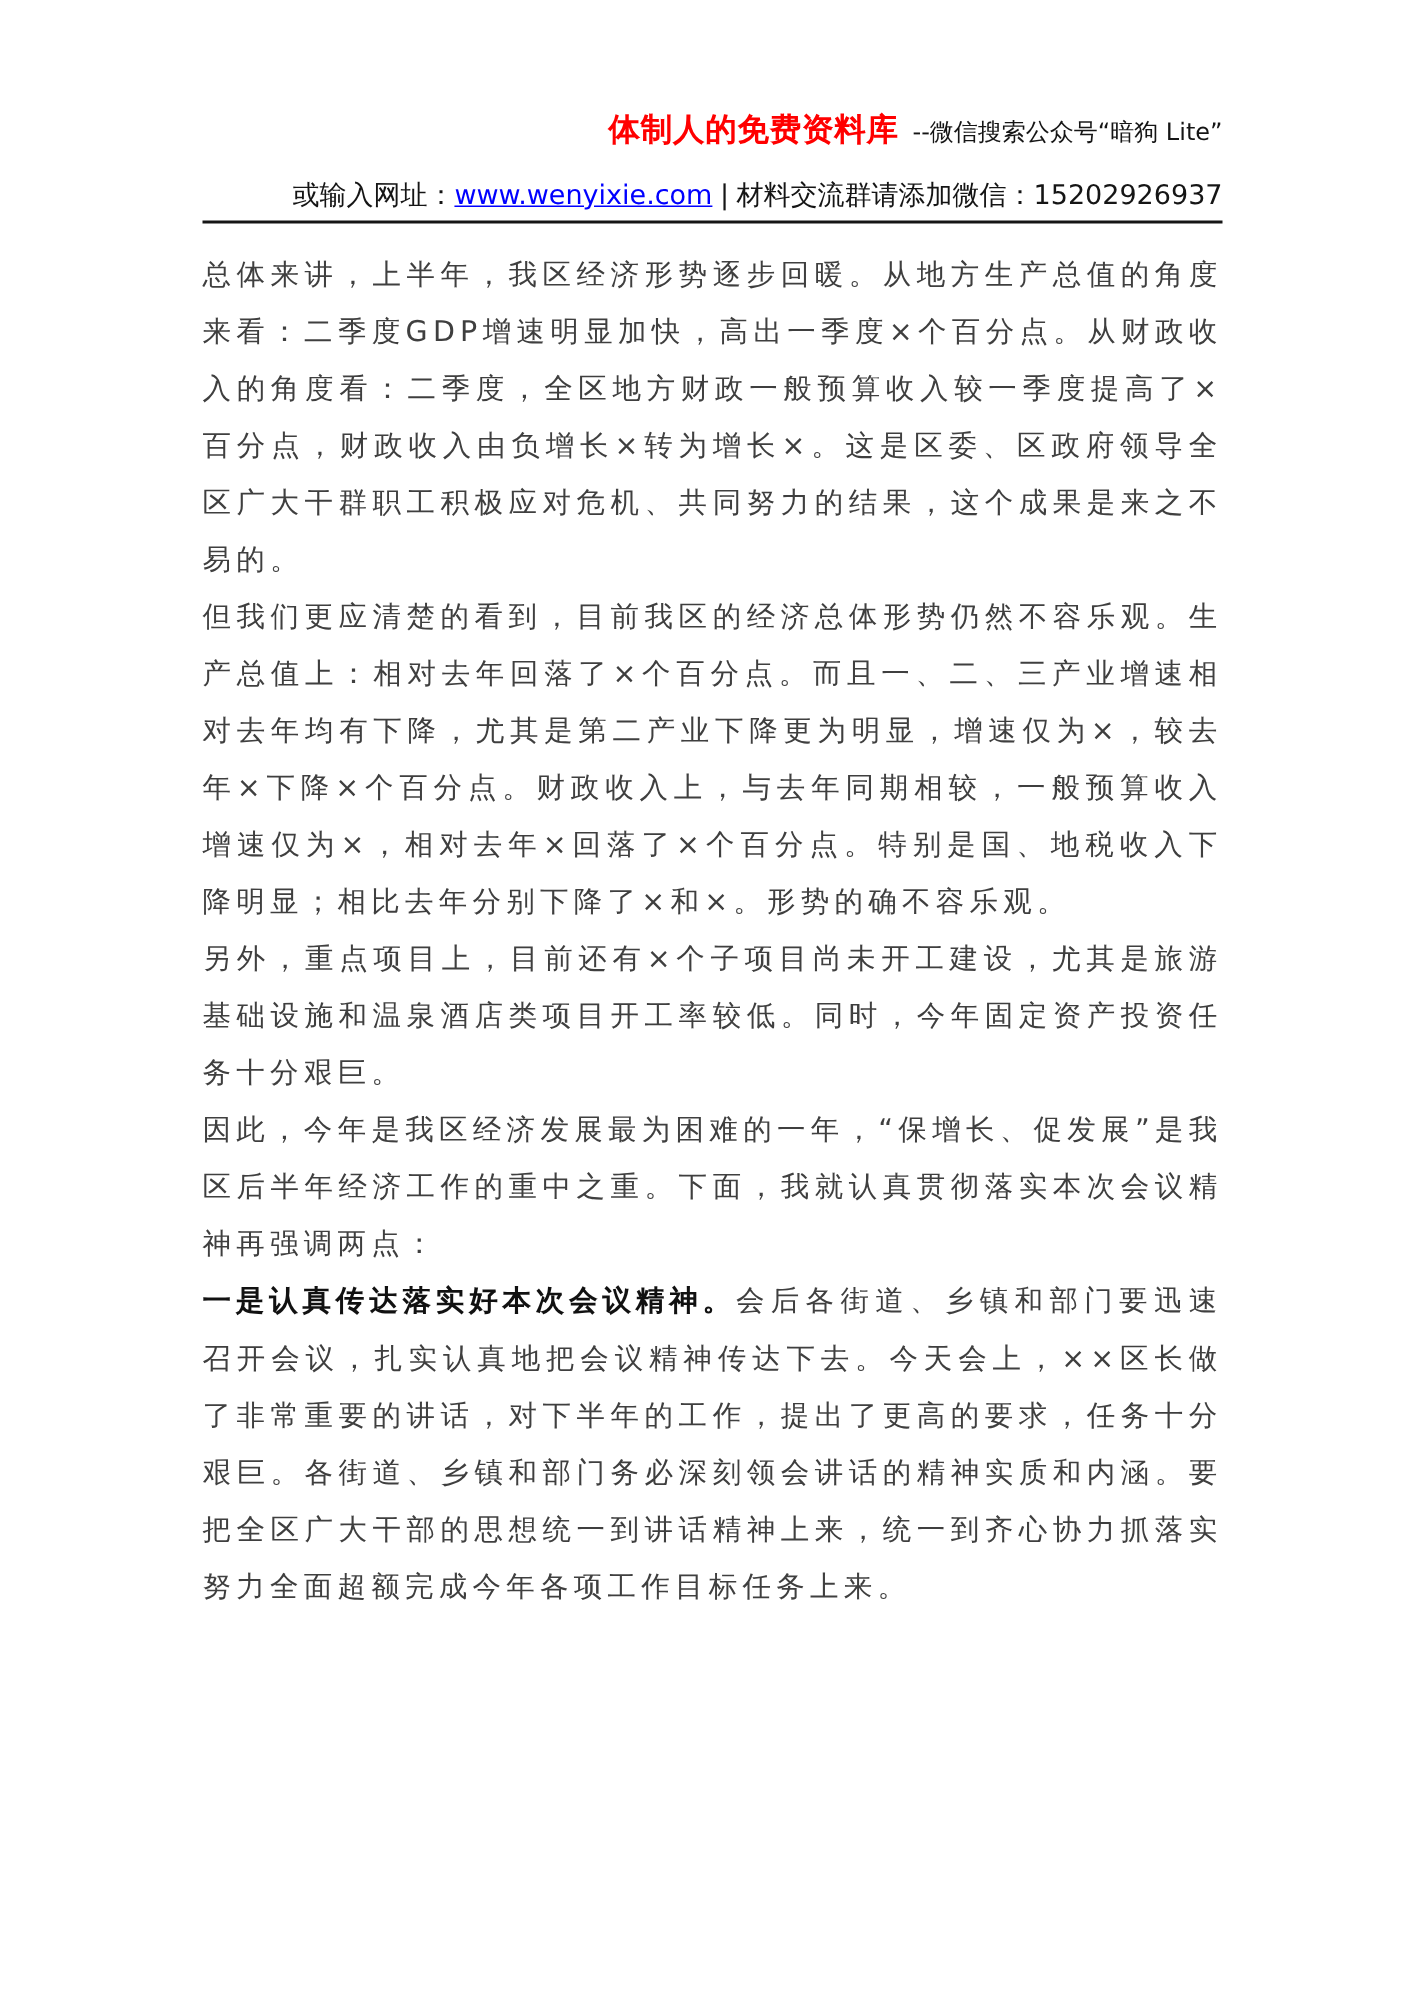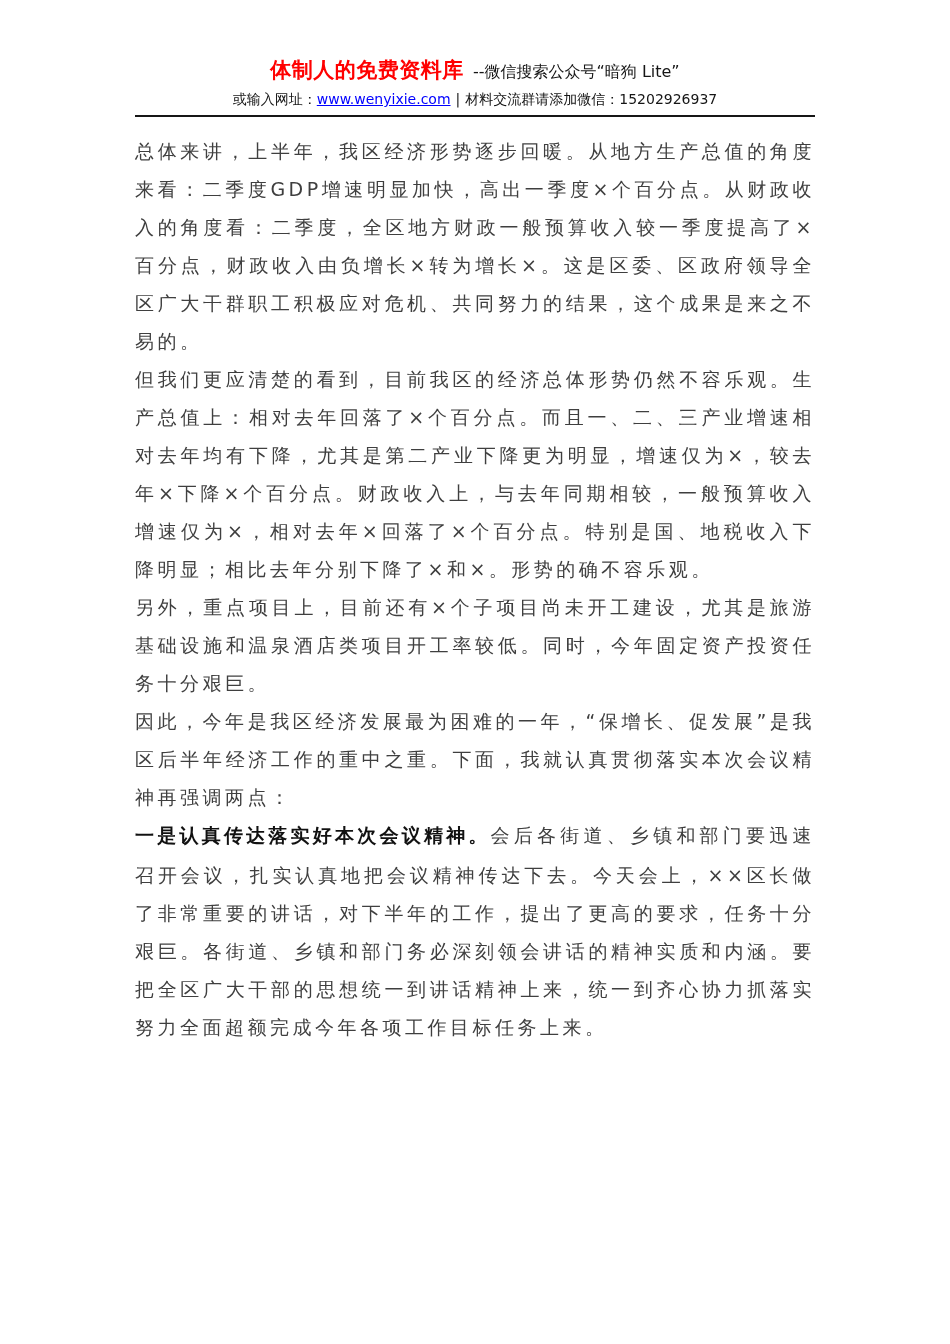--- a/index.html
+++ b/index.html
@@ -12,41 +12,41 @@
     width: 950px;
     height: 1344px;
     margin: 0 auto;
     background: #ffffff;
     overflow: hidden;
     font-family: "DejaVu Sans", sans-serif;
   }
   .hdr {
     width: 680px;
     margin: 0 auto;
-    padding-top: 56px;
-    text-align: center;
+    padding-top: 72px;
+    text-align: right;
     white-space: nowrap;
   }
   .hdr-line1 {
     line-height: 28px;
   }
   .brand {
     color: #ff0000;
     font-size: 21px;
     font-weight: bold;
     letter-spacing: 0.5px;
   }
   .tagline {
     color: #151515;
     font-size: 16px;
     margin-left: 4px;
   }
   .hdr-line2 {
-    margin-top: 3px;
-    font-size: 14px;
+    margin-top: 19px;
+    font-size: 18px;
     color: #151515;
     line-height: 20px;
   }
   .url {
     color: #0000ff;
     text-decoration: underline;
     cursor: pointer;
   }
   .sep {
     margin: 0 5px;

